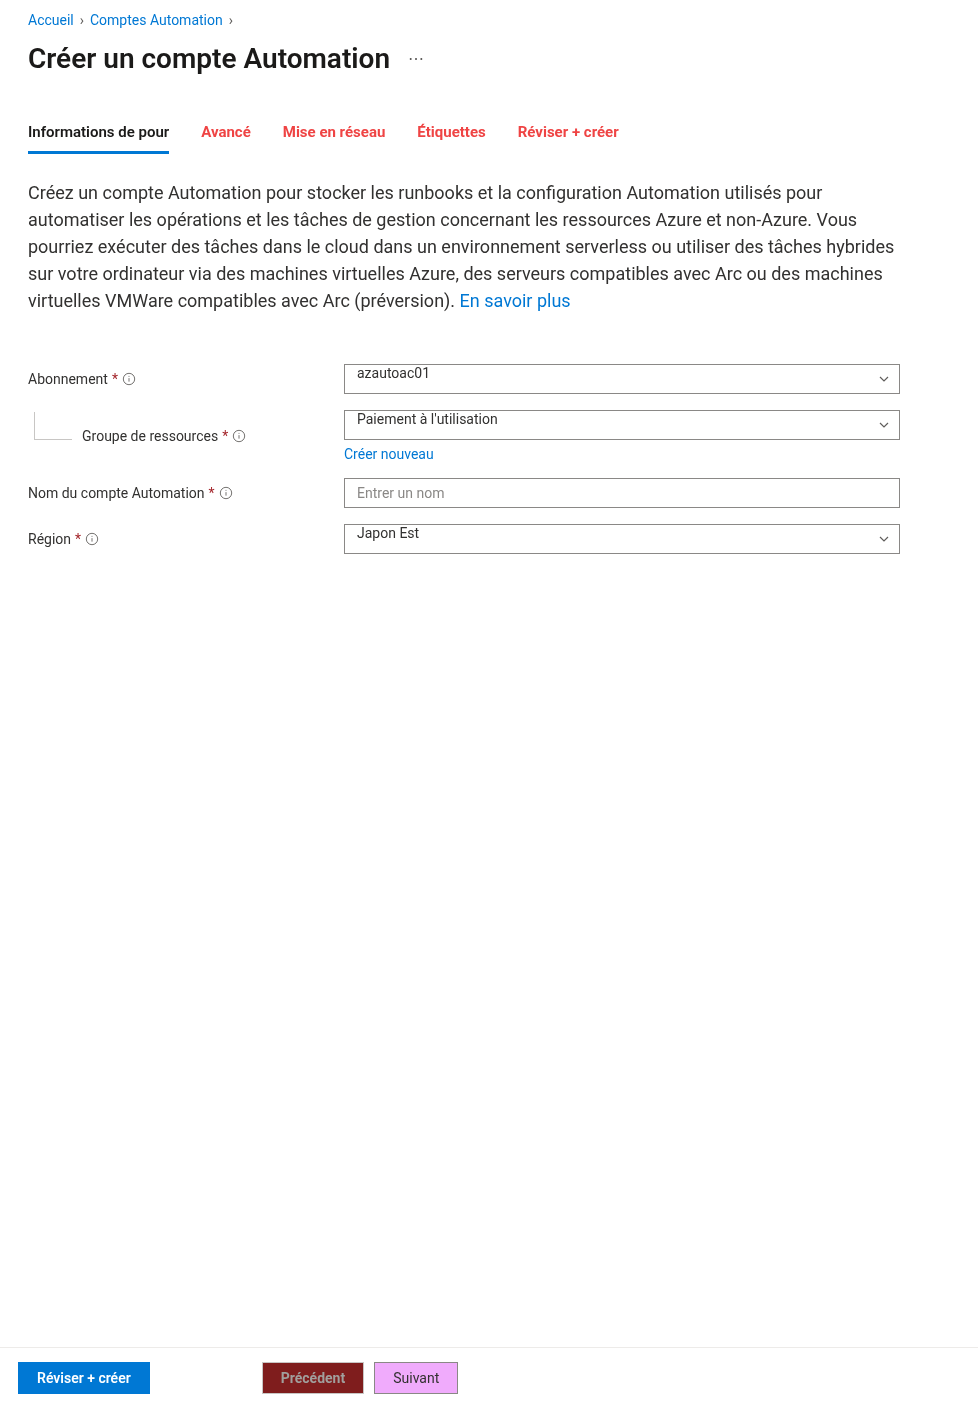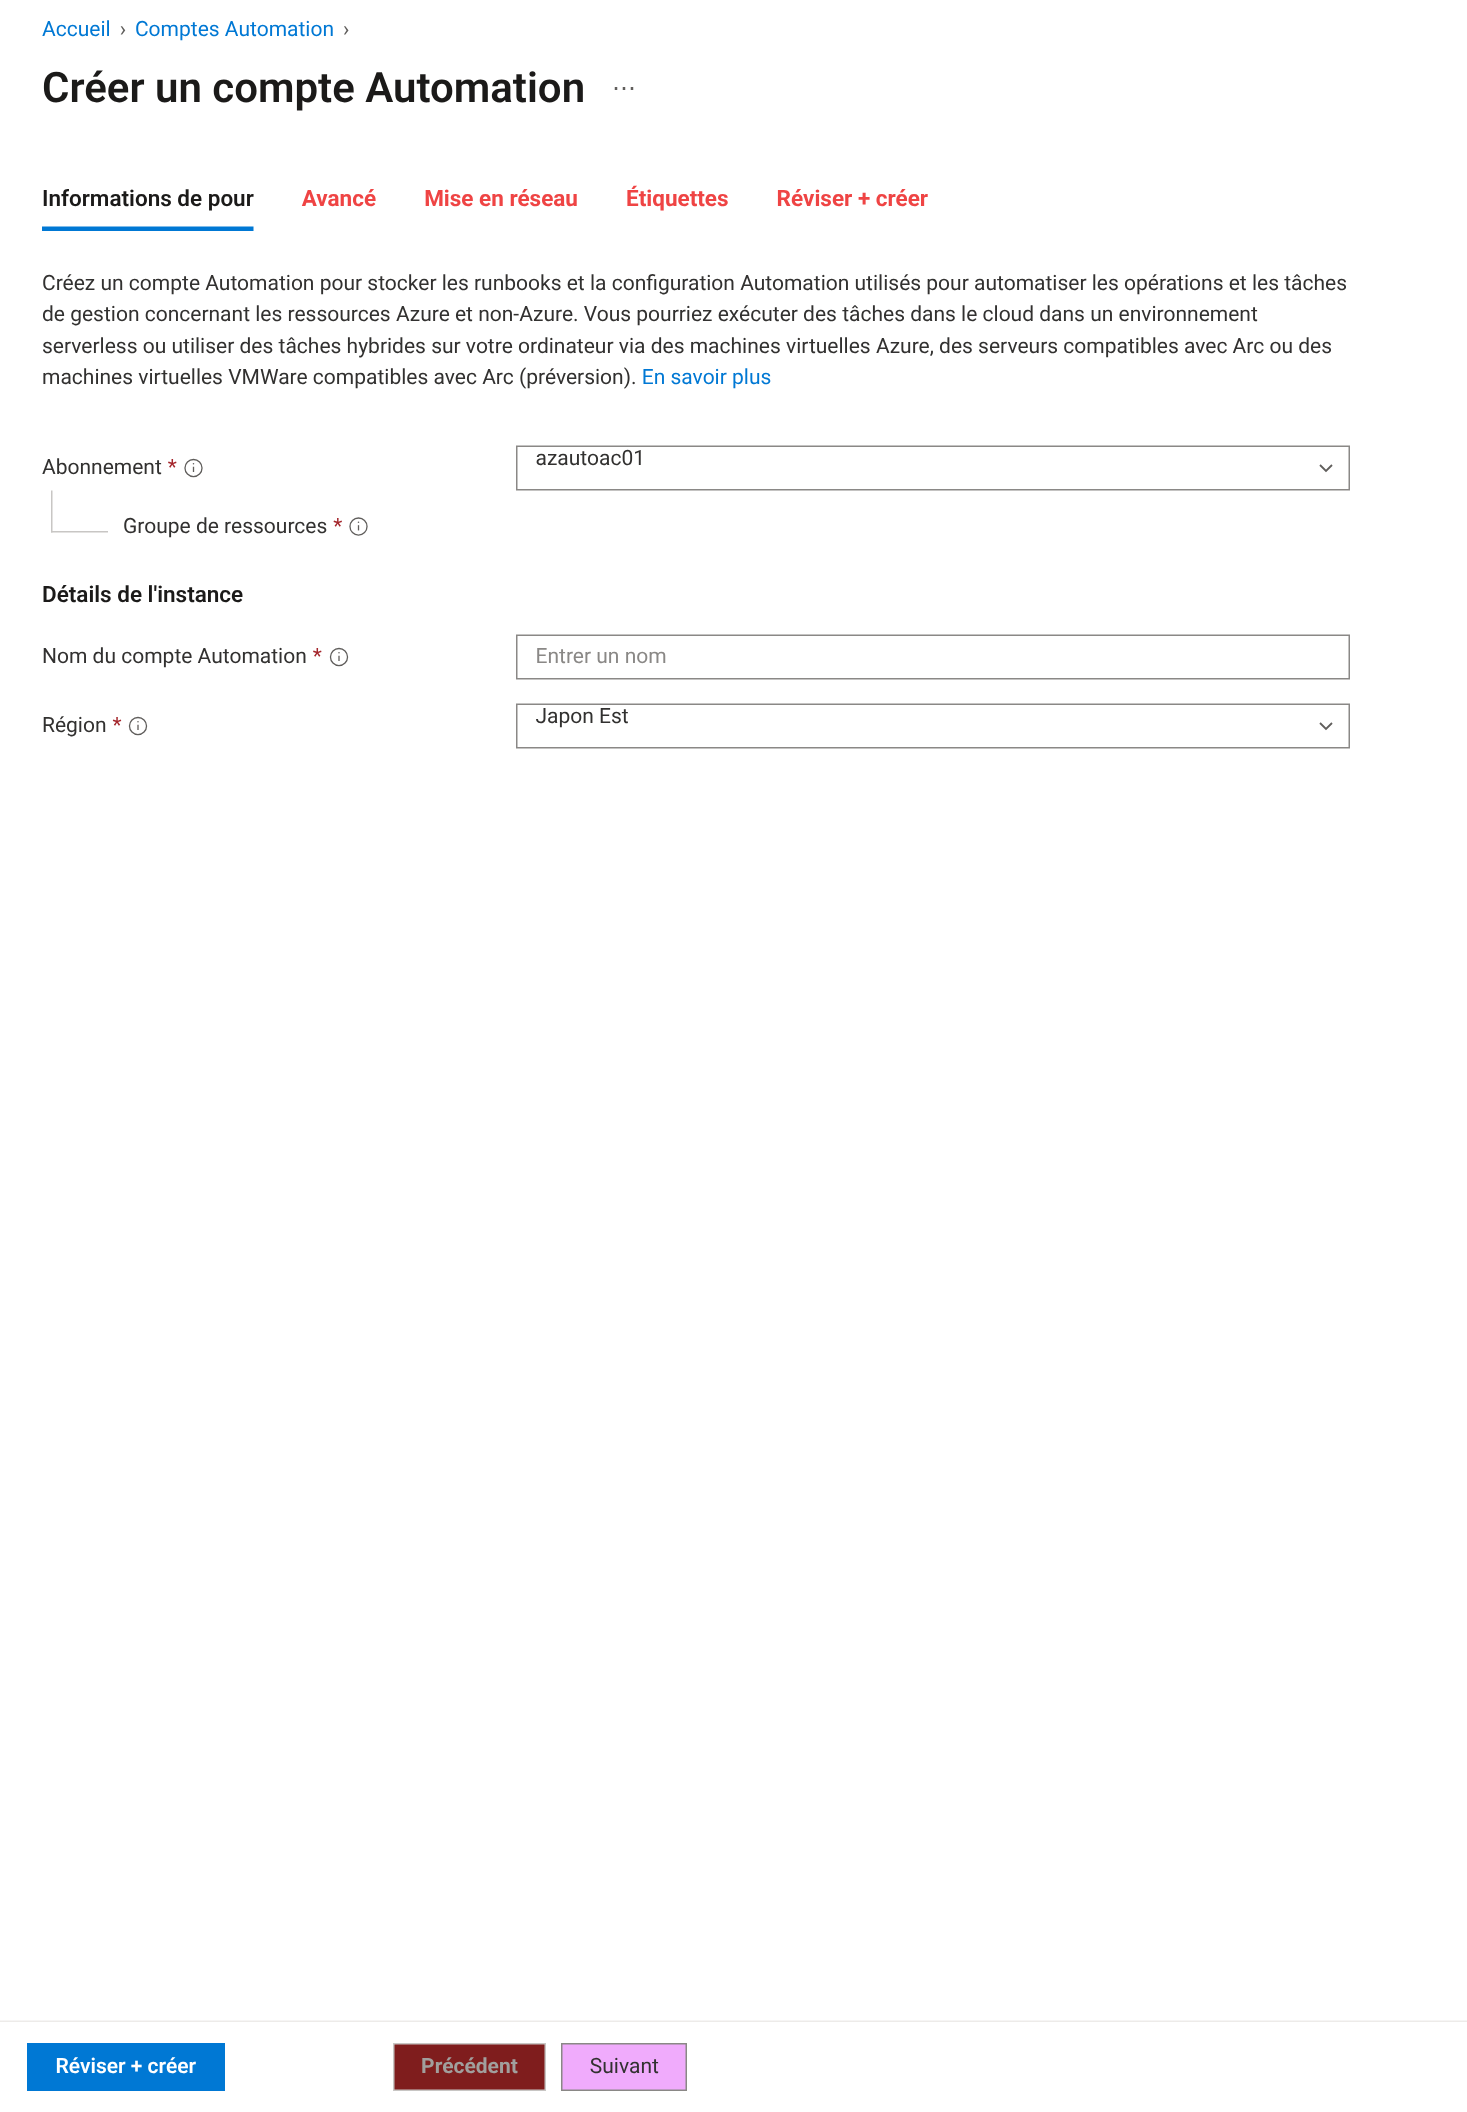--- a/index.html
+++ b/index.html
@@ -59,24 +59,24 @@
     border-bottom: 3px solid transparent;
     font-weight: bold;
   }
   .tab.active {
     font-weight: 600;
     border-bottom: 3px solid #0078d4;
     color: #1b1a19;
   }
 
   .description {
-    font-size: 14px;
+    font-size: 18px;
     line-height: 1.5;
     color: #323130;
-    margin-bottom: 34px;
+    margin-bottom: 50px;
     max-width: 870px;
   }
   .description a {
     color: #0078d4;
     text-decoration: none;
   }
 
   .form-row {
     display: flex;
     align-items: center;
@@ -268,23 +268,35 @@
       <span>Groupe de ressources</span>
       <span class="required">*</span>
       <span class="info-icon">
         <svg viewBox="0 0 16 16" fill="none" stroke="currentColor" stroke-width="1">
             <circle cx="8" cy="8" r="6.5"></circle>
             <line x1="8" y1="7" x2="8" y2="11"></line>
             <circle cx="8" cy="4.8" r="0.6" fill="currentColor" stroke="none"></circle>
           </svg>
       </span>
     </div>
-  </div>
-
-  <h2 class="section-heading">Détails de l'instance</h2>
+    <div class="control-col">
+      <div class="select-wrap">
+        <div class="select-box">Paiement à l'utilisation</div>
+        <span class="chevron">
+          <svg viewBox="0 0 12 12">
+              <path d="M2 4 L6 8 L10 4" fill="none" stroke="currentColor" stroke-width="1.2"></path>
+            </svg>
+        </span>
+      </div>
+      <div class="link-below">
+        <a href="#">Créer nouveau</a>
+      </div>
+    </div>
+  </div>
+
 
   <div class="form-row">
     <div class="label-col">
       <span>Nom du compte Automation</span>
       <span class="required">*</span>
       <span class="info-icon">
         <svg viewBox="0 0 16 16" fill="none" stroke="currentColor" stroke-width="1">
             <circle cx="8" cy="8" r="6.5"></circle>
             <line x1="8" y1="7" x2="8" y2="11"></line>
             <circle cx="8" cy="4.8" r="0.6" fill="currentColor" stroke="none"></circle>

